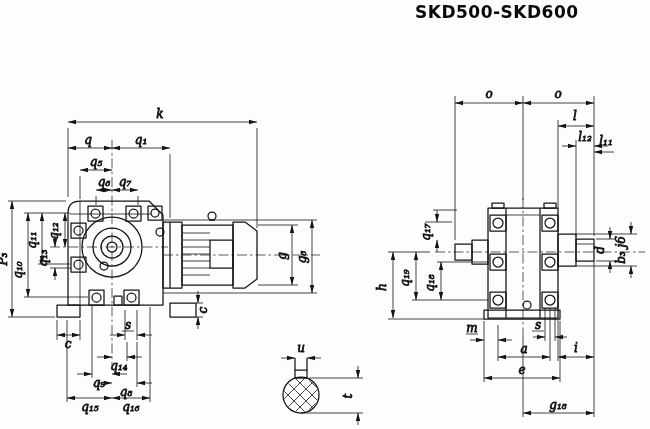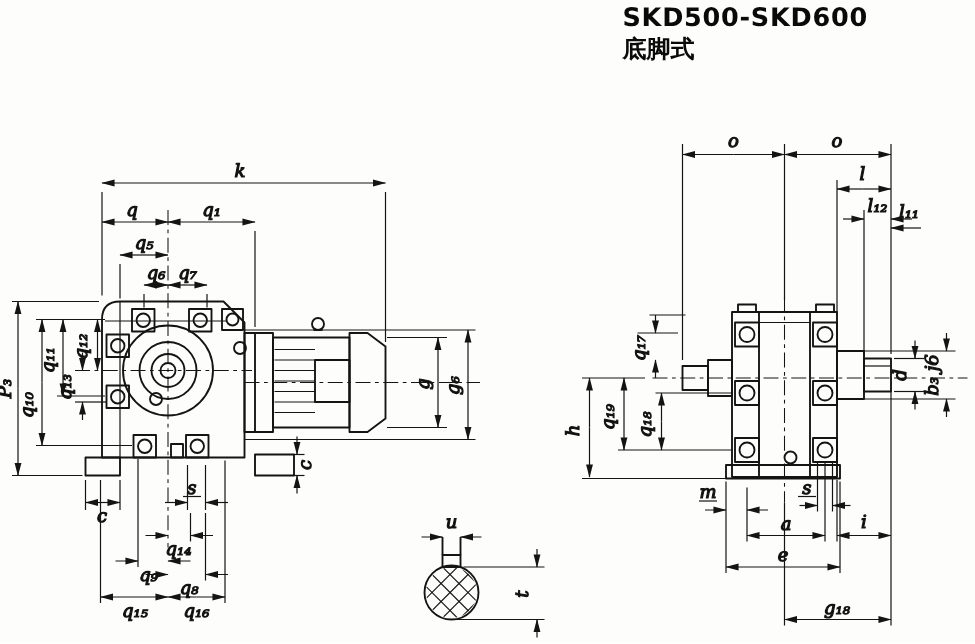--- a/index.html
+++ b/index.html
@@ -14,21 +14,20 @@
   .cl{stroke:#141414;stroke-width:.7;fill:none;stroke-dasharray:10 3 2.5 3;}
   text.d{font:italic 12px "DejaVu Serif", serif;fill:#0a0a0a;text-anchor:middle;}
 </style>
 </head>
 <body>
 
 <div id="canvas">
 
   <div id="title">
     <div class="l1">SKD500-SKD600</div>
-    <div class="l2">底脚式</div>
   </div>
 
   <svg width="650" height="429" viewBox="0 0 650 429">
     <defs>
       <marker id="arr" viewBox="0 0 10 6" refX="9.5" refY="3" markerWidth="11" markerHeight="7" orient="auto">
         <path d="M0,0.4 L10,3 L0,5.6 Z" fill="#141414"></path>
       </marker>
       <clipPath id="shaftclip">
           <circle cx="301" cy="395" r="17"></circle>
         </clipPath>

